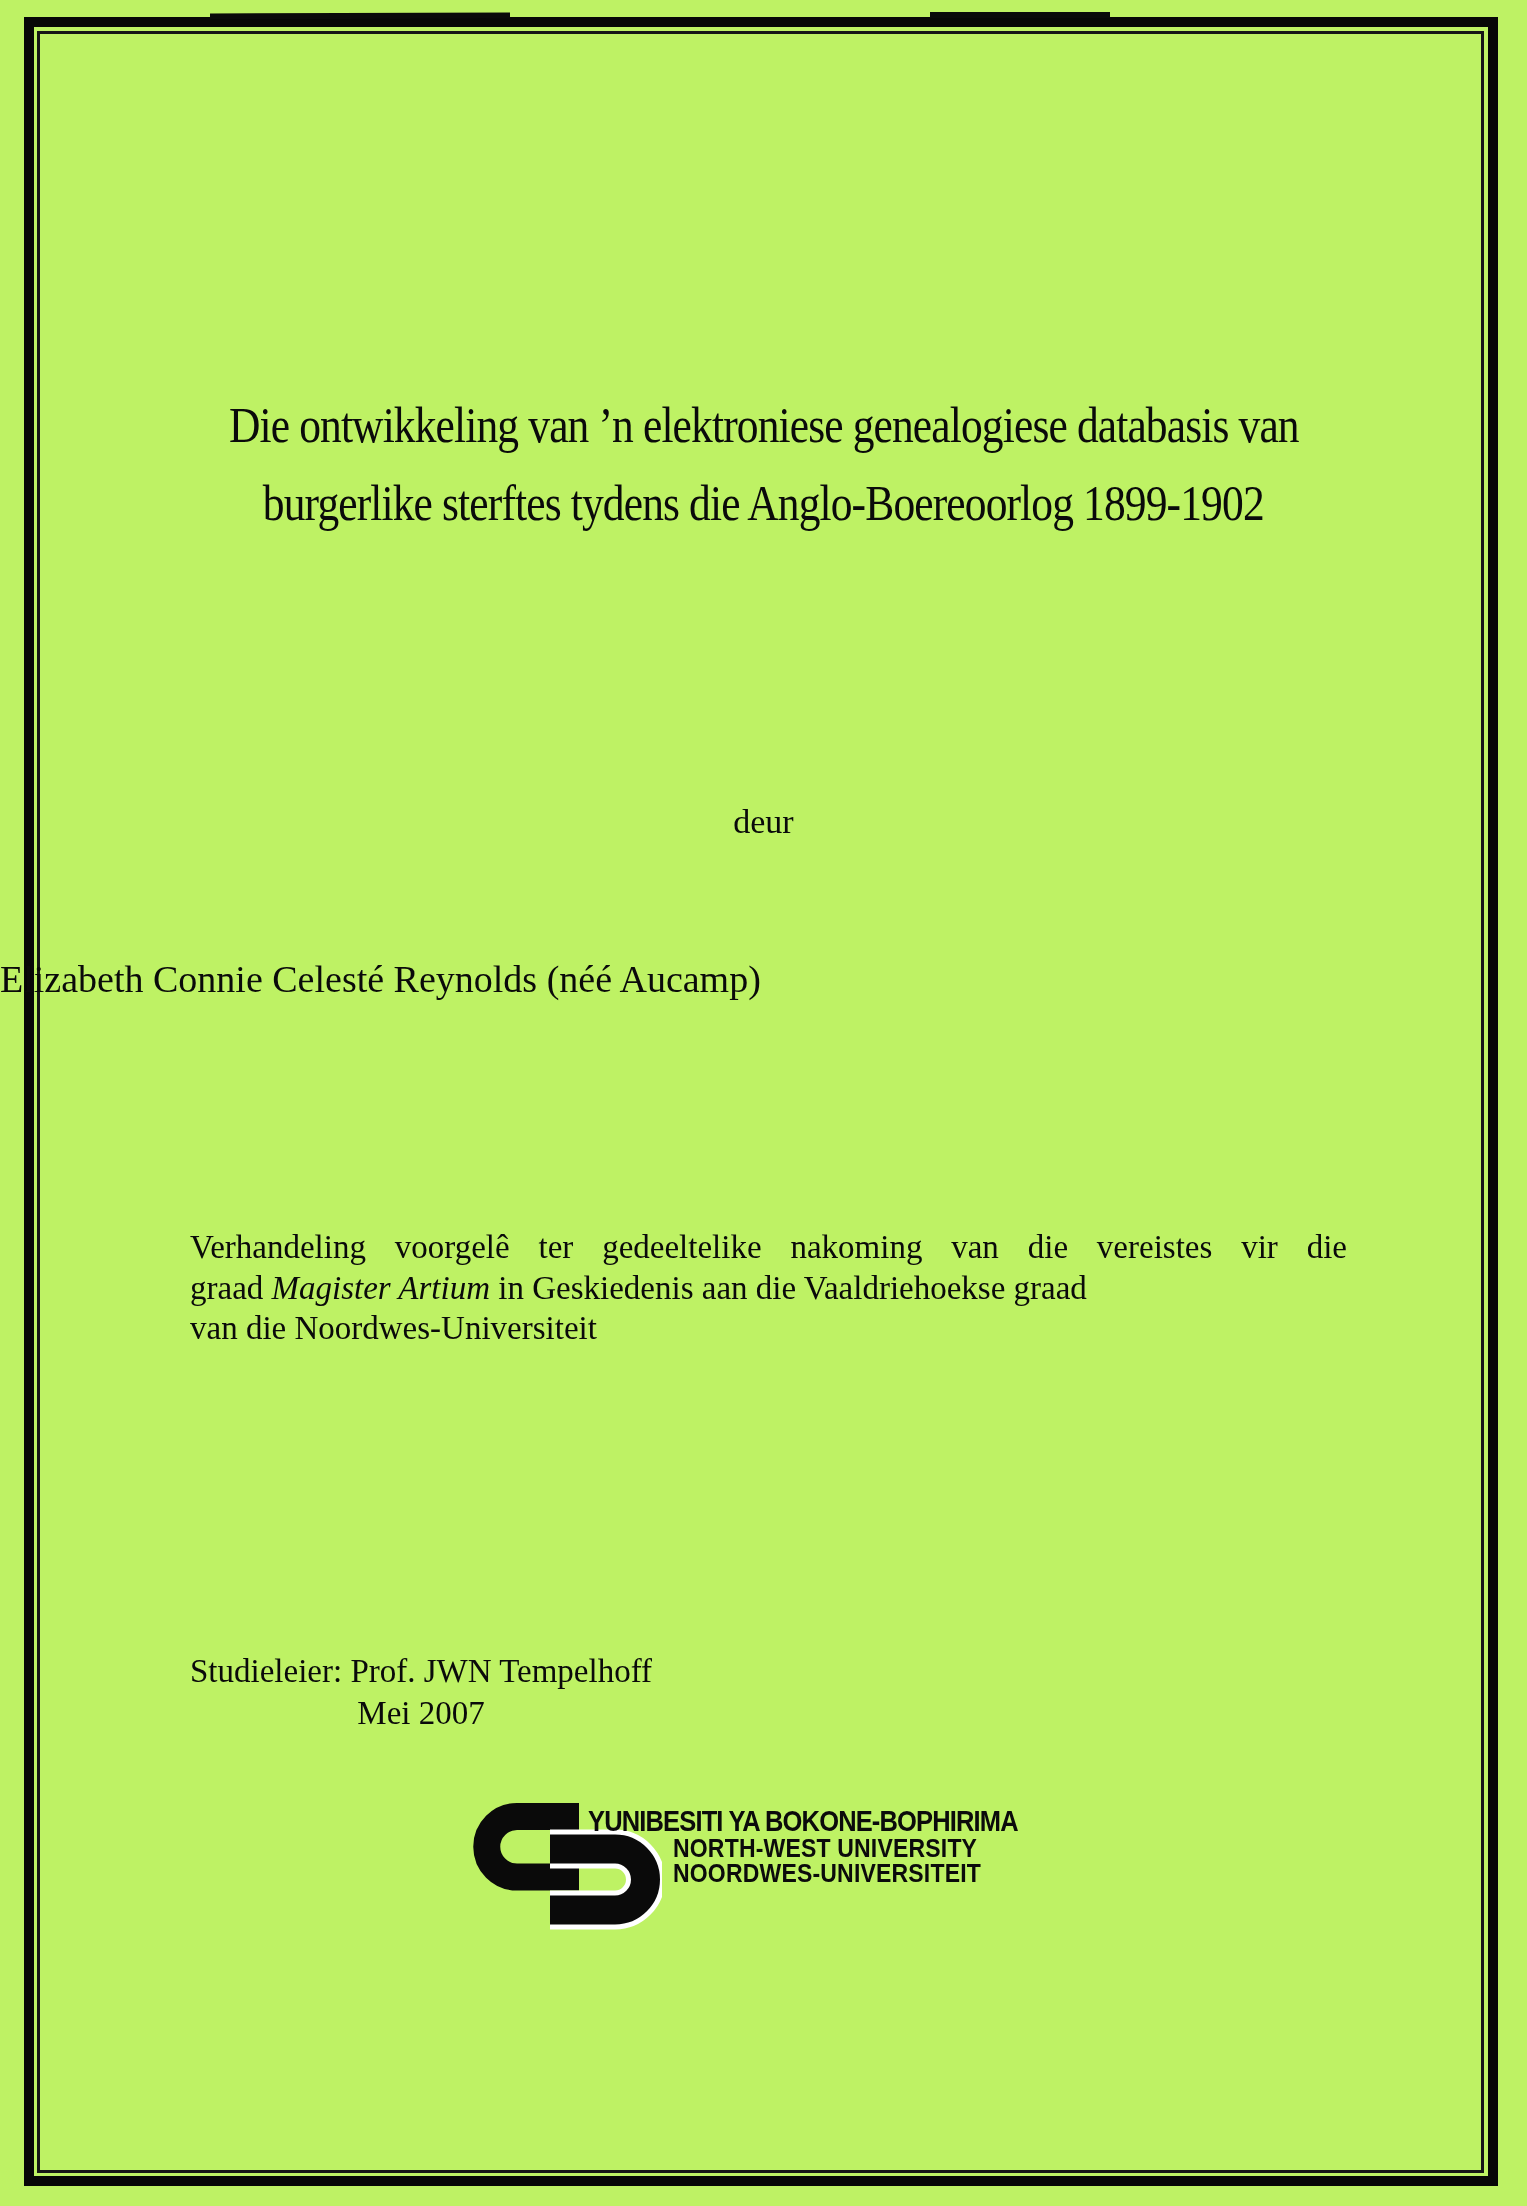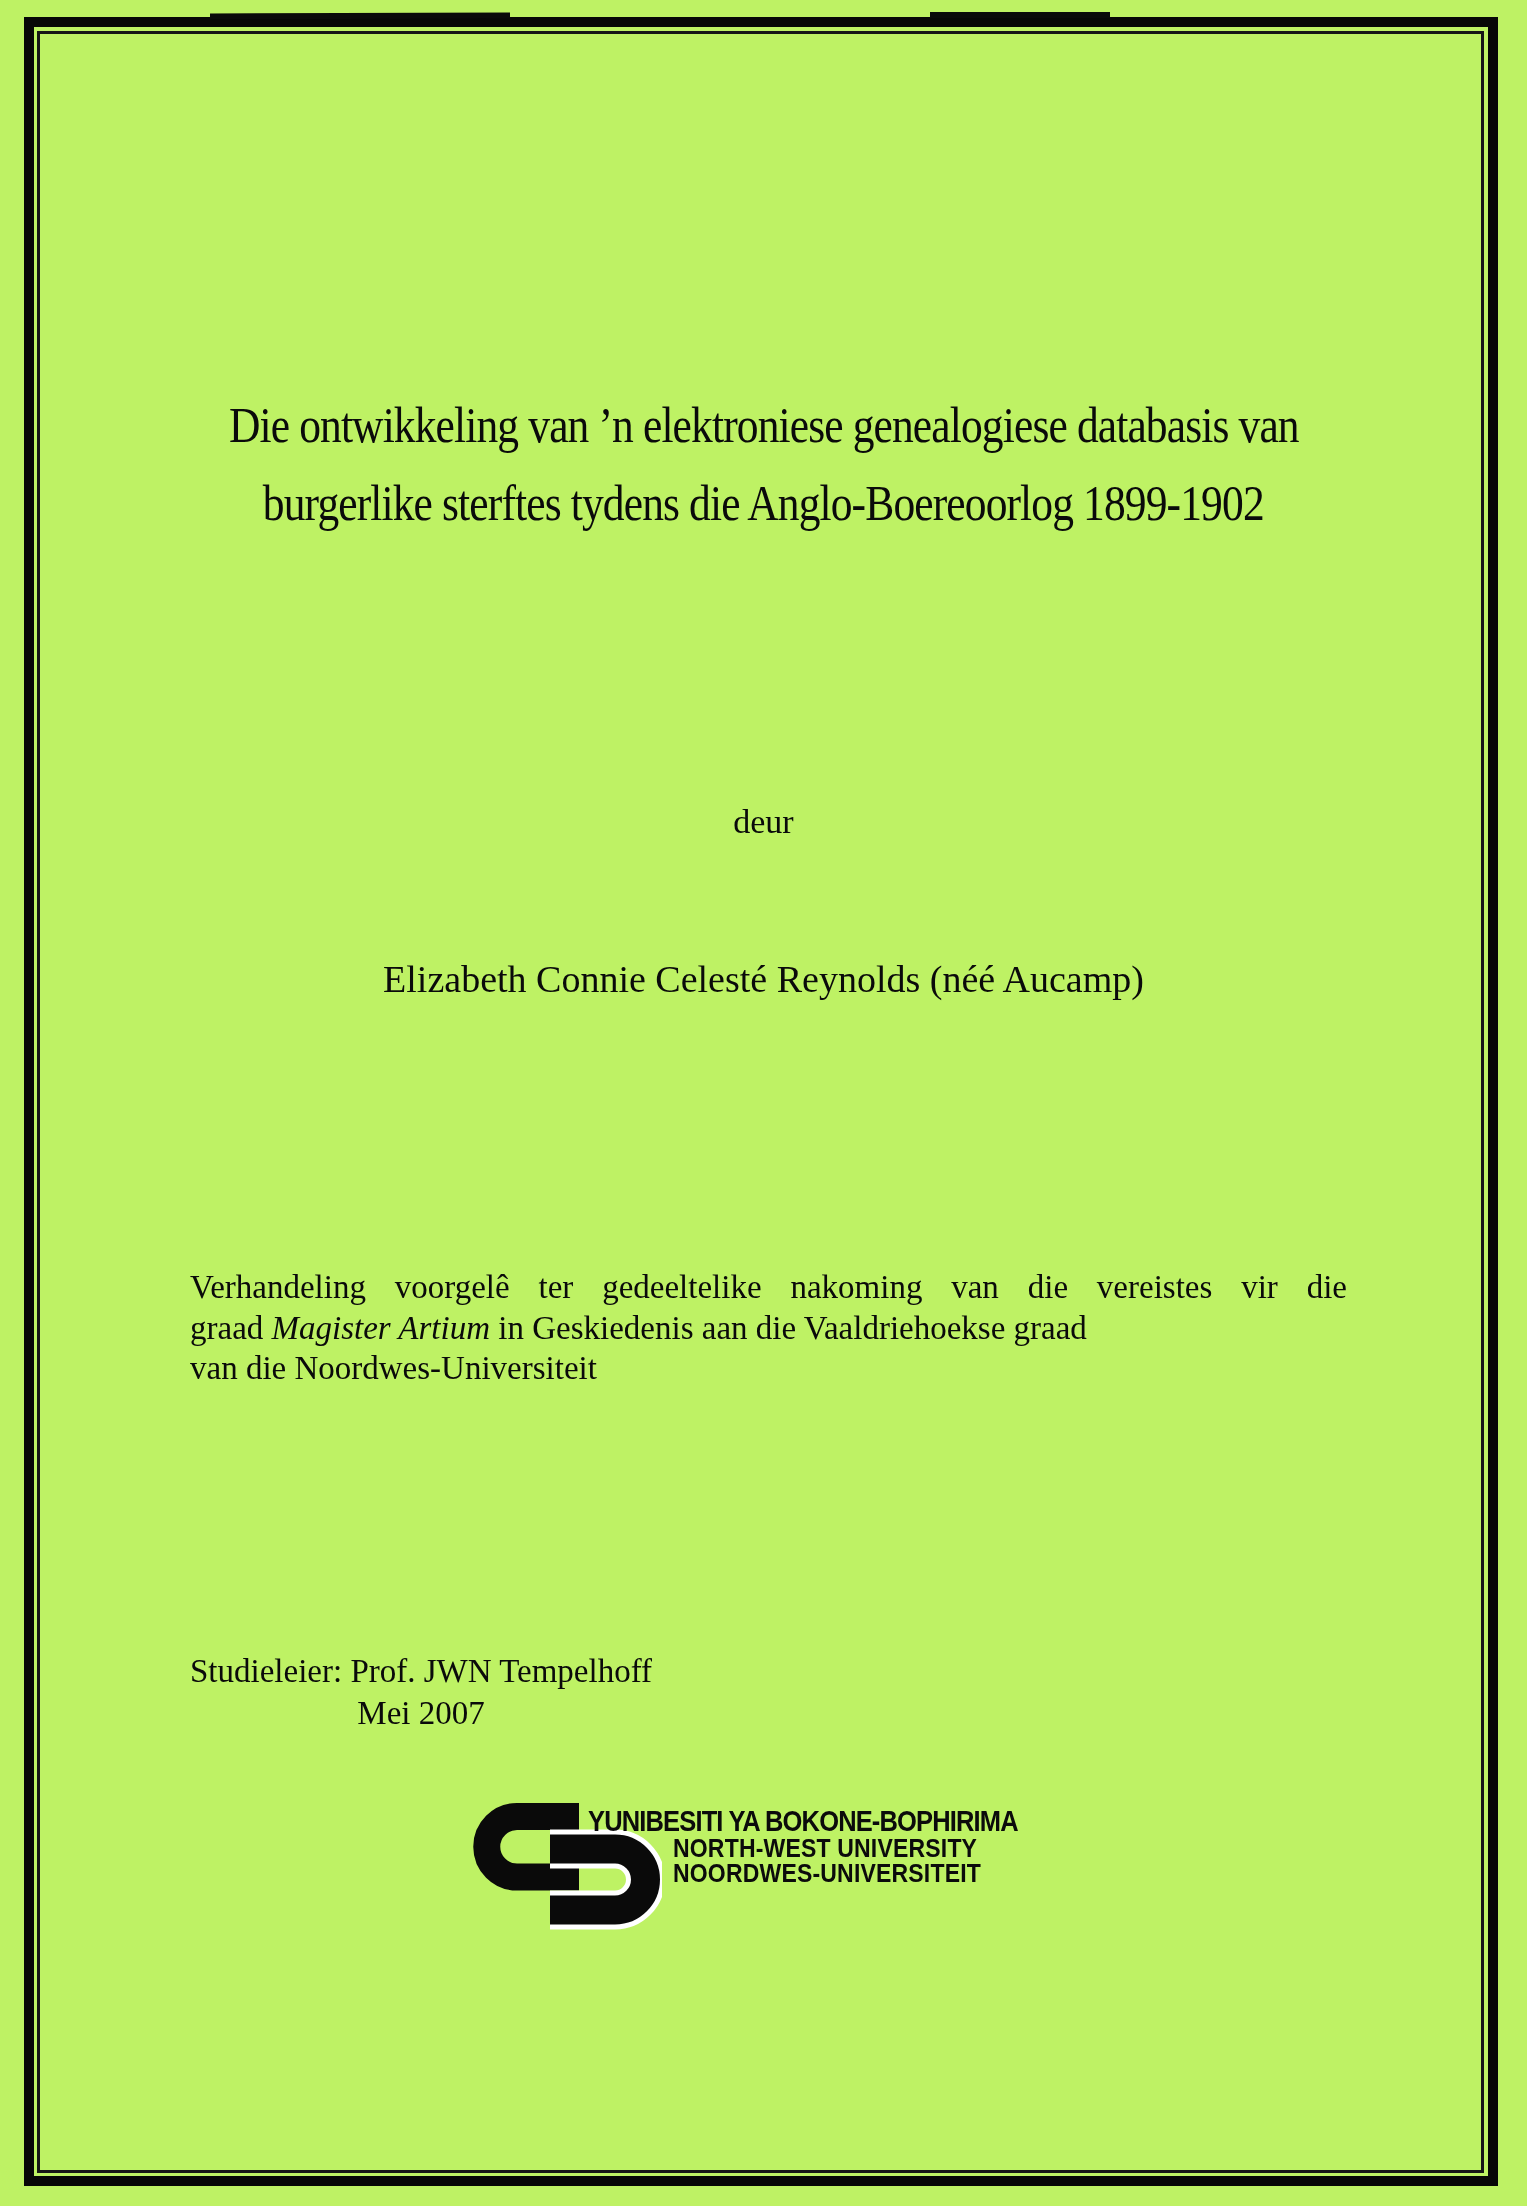--- a/index.html
+++ b/index.html
@@ -42,29 +42,29 @@
   }
 
   .byline {
     position:absolute; top:803px; left:0; width:100%;
     box-sizing:border-box;
     text-align:center;
     font-size:34px;
   }
   .author {
     position:absolute; top:957px; left:0; width:100%;
-    text-align:center;
+    text-align:left;
     font-size:38px;
   }
 
   .statement {
     position:absolute; left:190px; top:1227px; width:1157px;
     font-size:33px; line-height:40.5px;
   }
-  .statement .line-justify { text-align:justify; text-align-last:justify;margin-top:40px; }
+  .statement .line-justify { text-align:justify; text-align-last:justify; }
   .statement .italic { font-style:italic;margin-top:8px; }
 
   .supervisor-block {
     position:absolute; left:190px; top:1650px;
     font-size:33px; line-height:42px;text-align:center;
   }
 
   .logo {
     position:absolute; left:467px; top:1800px;
     width:640px; height:145px;

